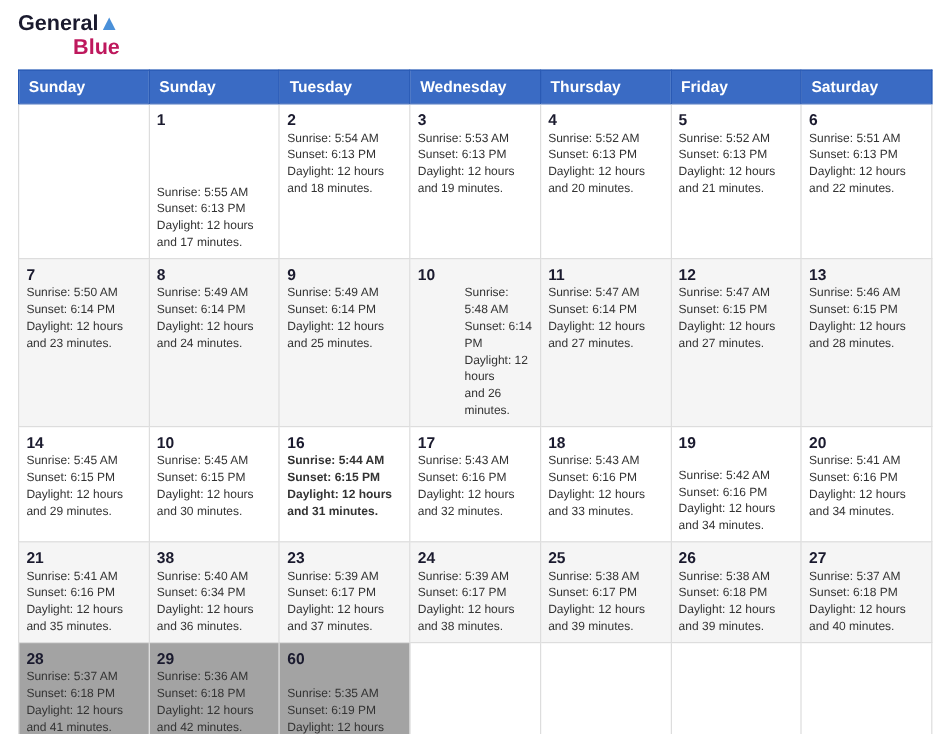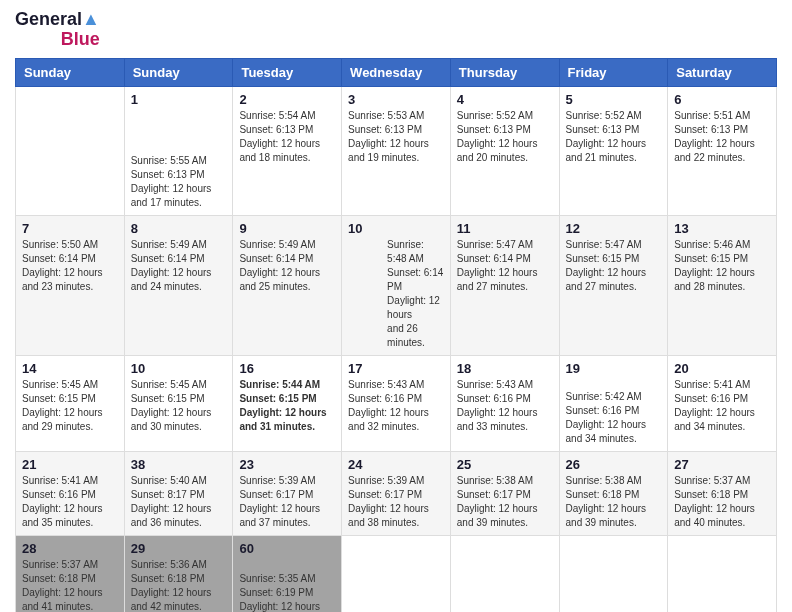--- a/index.html
+++ b/index.html
@@ -273,21 +273,21 @@
         <td>
           <span class="day-number">21</span>
           <div class="day-info" style="white-space: pre-line;">Sunrise: 5:41 AM
 Sunset: 6:16 PM
 Daylight: 12 hours
 and 35 minutes.</div>
         </td>
         <td>
           <span class="day-number">38</span>
           <div class="day-info" style="white-space: pre-line;">Sunrise: 5:40 AM
-Sunset: 8:17 PM
+Sunset: 6:34 PM
 Daylight: 12 hours
 and 36 minutes.</div>
         </td>
         <td>
           <span class="day-number">23</span>
           <div class="day-info" style="white-space: pre-line;">Sunrise: 5:39 AM
 Sunset: 6:17 PM
 Daylight: 12 hours
 and 37 minutes.</div>
         </td>

